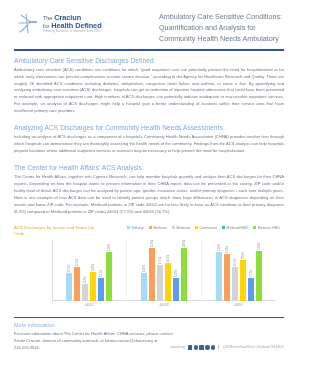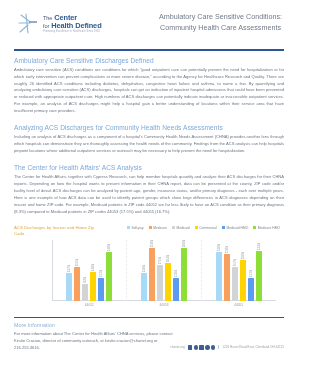--- a/index.html
+++ b/index.html
@@ -62,21 +62,21 @@
   .logo-tag {
     font-size: 2.6px;
     color: #9aa6bb;
     letter-spacing: 0.1px;
     white-space: nowrap;
     margin-top: 1.5px;
     transform: scaleX(0.96);
     transform-origin: left;
   }
   .title-block {
-    text-align: center;
+    text-align: left;
     color: #6f7a8a;
     font-size: 7.2px;
     line-height: 1.55;
     padding-top: 2px;
     max-width: 170px;
   }
   .rule {
     height: 1.6px;
     background: #2b5596;
     margin: 3px 14px 0 14px;
@@ -292,33 +292,34 @@
             <path d="M1 11 L12 11"></path>
             <path d="M2 20 L10 13"></path>
             <path d="M8 2 L10 21"></path>
           </g>
           <path d="M11 10 L19 10" stroke="#2e5a8e" stroke-width="1"></path>
         </svg>
       </div>
       <div class="logo-text">
         <div class="logo-line1">
           <span class="thin">The</span>
-          <b>Center</b>
+          <b>Craciun</b>
         </div>
         <div class="logo-line2">
           <span class="thin">for</span>
           <b>Health Defined</b>
         </div>
         <div class="logo-tag">Promoting Excellence in Healthcare Since 1916</div>
       </div>
     </div>
 
     <div class="title-block">
       <div>Ambulatory Care Sensitive Conditions:</div>
-      <div>Community Health Care Assessments</div>
+      <div>Quantification and Analysis for</div>
+      <div>Community Health Needs Ambulatory</div>
     </div>
   </div>
 
   <div class="rule"></div>
 
   <div class="content">
 
     <h2 class="sec">Ambulatory Care Sensitive Discharges Defined</h2>
     <p class="body">Ambulatory care sensitive (ACS) conditions are conditions for which "good outpatient care can potentially prevent the need for hospitalization or for which early intervention can prevent complications or more severe disease," according to the Agency for Healthcare Research and Quality. There are roughly 26 identified ACS conditions including diabetes, dehydration, congestive heart failure and asthma, to name a few. By quantifying and analyzing ambulatory care sensitive (ACS) discharges, hospitals can get an indication of inpatient hospital admissions that could have been prevented or reduced with appropriate outpatient care. High numbers of ACS discharges can potentially indicate inadequate or inaccessible outpatient services. For example, an analysis of ACS discharges might help a hospital gain a better understanding of locations within their service area that have insufficient primary care providers.</p>
 

